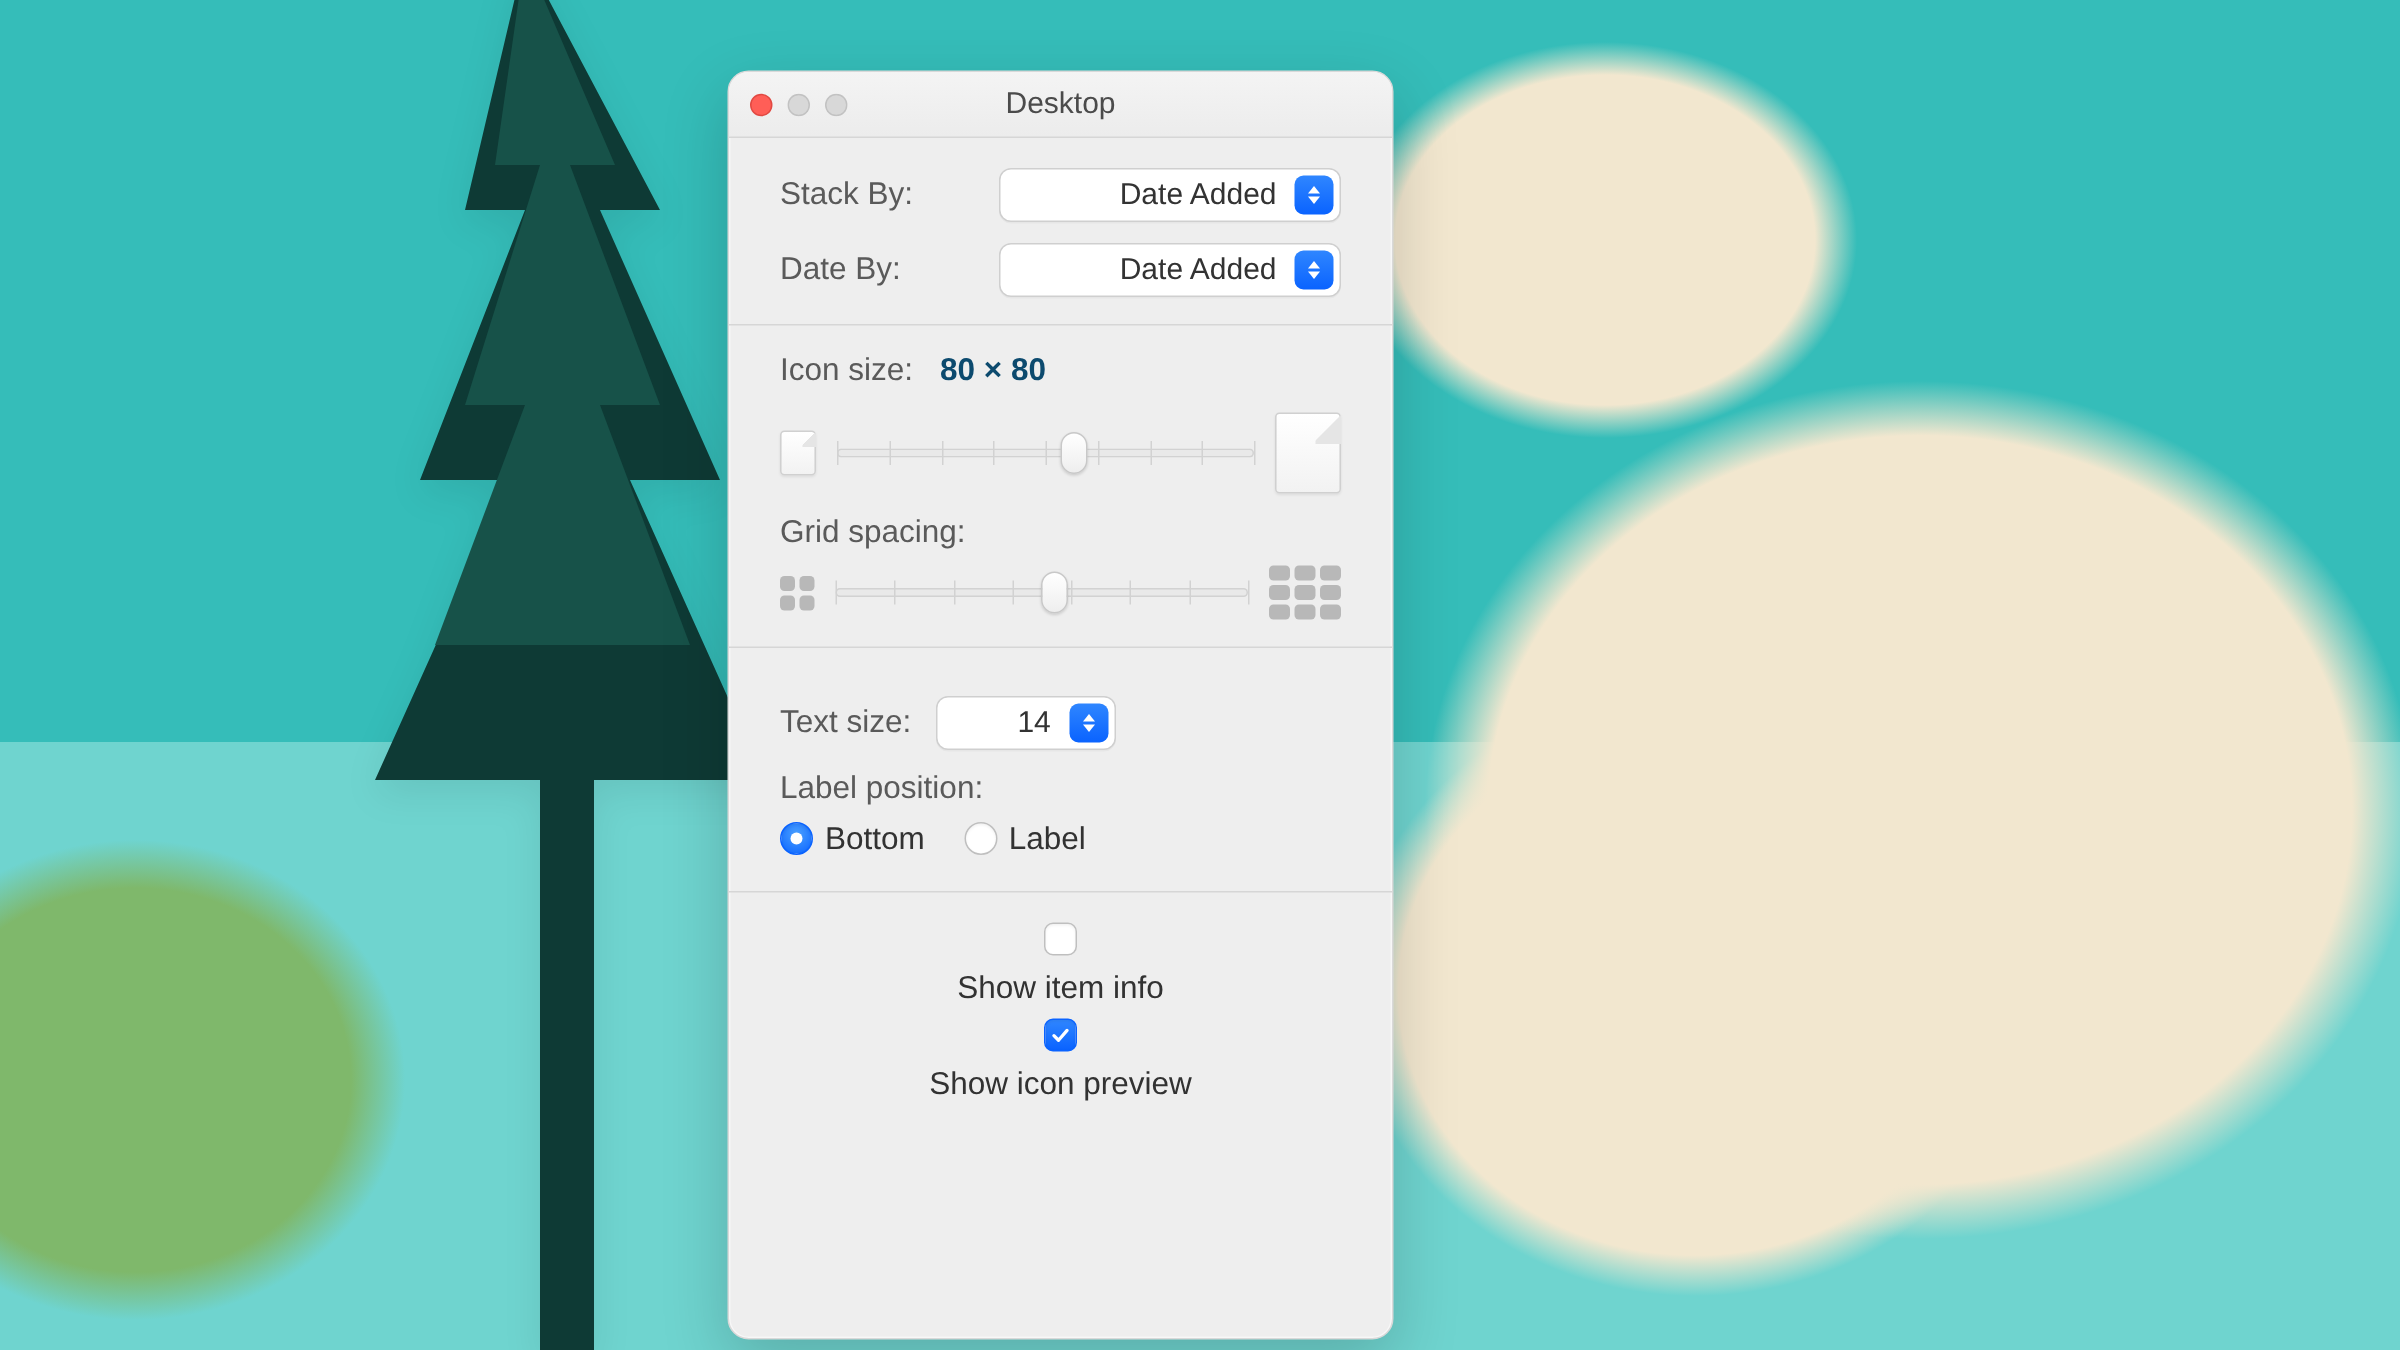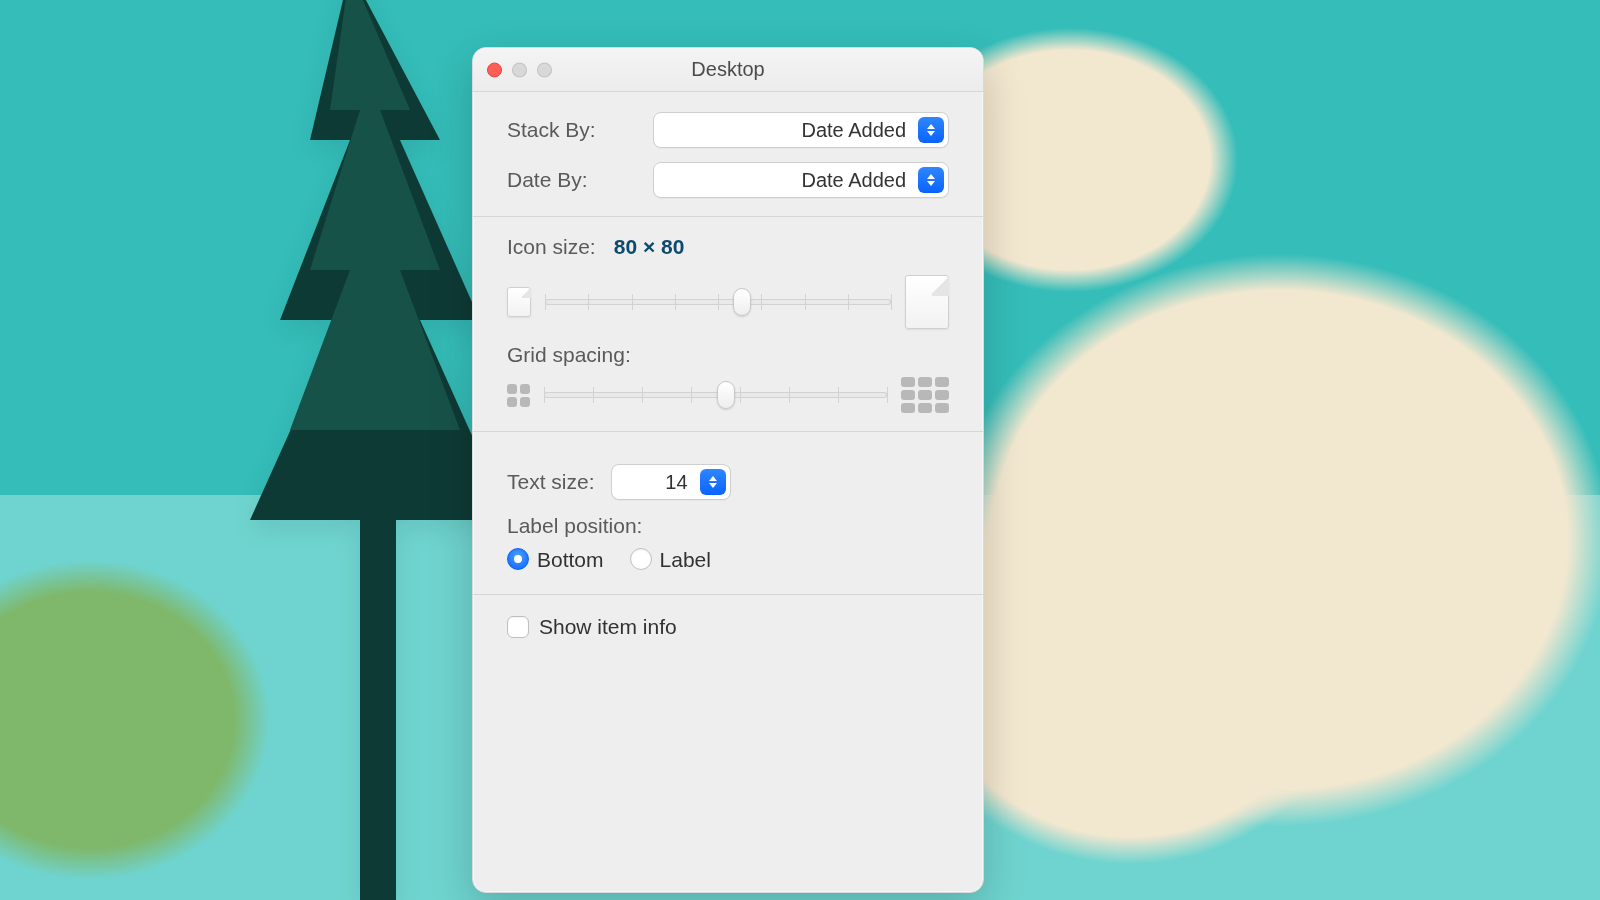--- a/index.html
+++ b/index.html
@@ -47,22 +47,22 @@
     background:
       
       linear-gradient(#0e3a35,#0e3a35) 260px 420px / 36px 520px no-repeat;
     filter: drop-shadow(0 8px 12px rgba(0,0,0,0.08));
   }
   .tree svg { position:absolute; inset:0; }
 
   
   .window {
     position: absolute;
-    left: 472px; top: 47px;
-    width: 512px; height: 846px;
+    left: 485px; top: 47px;
+    width: 444px; height: 846px;
     background: var(--win-bg);
     border: 1px solid var(--win-border);
     border-radius: 14px;
     box-shadow: 0 16px 44px rgba(0,0,0,0.18), 0 0 0 1px rgba(255,255,255,0.5) inset;
     overflow: hidden;
   }
   .titlebar {
     position: relative;
     height: 44px;
     display:flex; align-items:center; justify-content:center;
@@ -162,21 +162,21 @@
     box-shadow: inset 0 1px 2px rgba(0,0,0,.06);
   }
   .radio.checked .dot{
     background: radial-gradient(circle at 50% 35%, #4aa0ff, var(--accent));
     border-color: var(--accent);
   }
   .radio.checked .dot:after{
     content:""; width:8px;height:8px;border-radius:50%;background:#fff;
   }
 
-  .check-row{ display:flex; align-items:center; gap:10px; font-size:21px; color:#323232; margin:8px 0;}
+  .check-row{ display:flex; align-items:center; gap:10px; font-size:21px; color:#323232; margin:8px 0;flex-direction:column;}
   .cbox{
     width:22px;height:22px;border-radius:6px;border:1.5px solid var(--check-border);
     background:#fff; display:inline-flex;align-items:center;justify-content:center;
     box-shadow: inset 0 1px 2px rgba(0,0,0,.06);
   }
   .cbox.checked{
     background: linear-gradient(#2f86ff,#0a63ff);
     border-color: var(--accent);
   }
   .cbox.checked svg{ width:14px;height:14px;}
@@ -310,14 +310,22 @@
         <span>Label</span>
       </label>
     </div>
   </div>
 
   <div class="section last" style="padding-top:12px;">
     <div class="check-row">
       <span class="cbox"></span>
       <span>Show item info</span>
     </div>
+    <div class="check-row">
+      <span class="cbox checked">
+        <svg viewBox="0 0 16 16">
+            <path d="M3 8.5 L6.5 12 L13 4.5"></path>
+          </svg>
+      </span>
+      <span>Show icon preview</span>
+    </div>
   </div>
 </div>
 
 </body></html>

